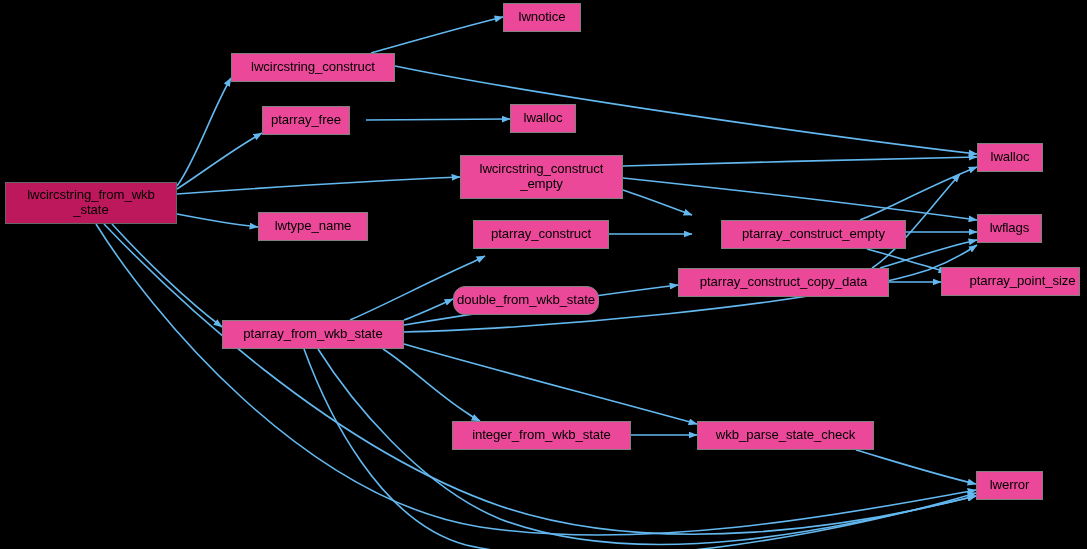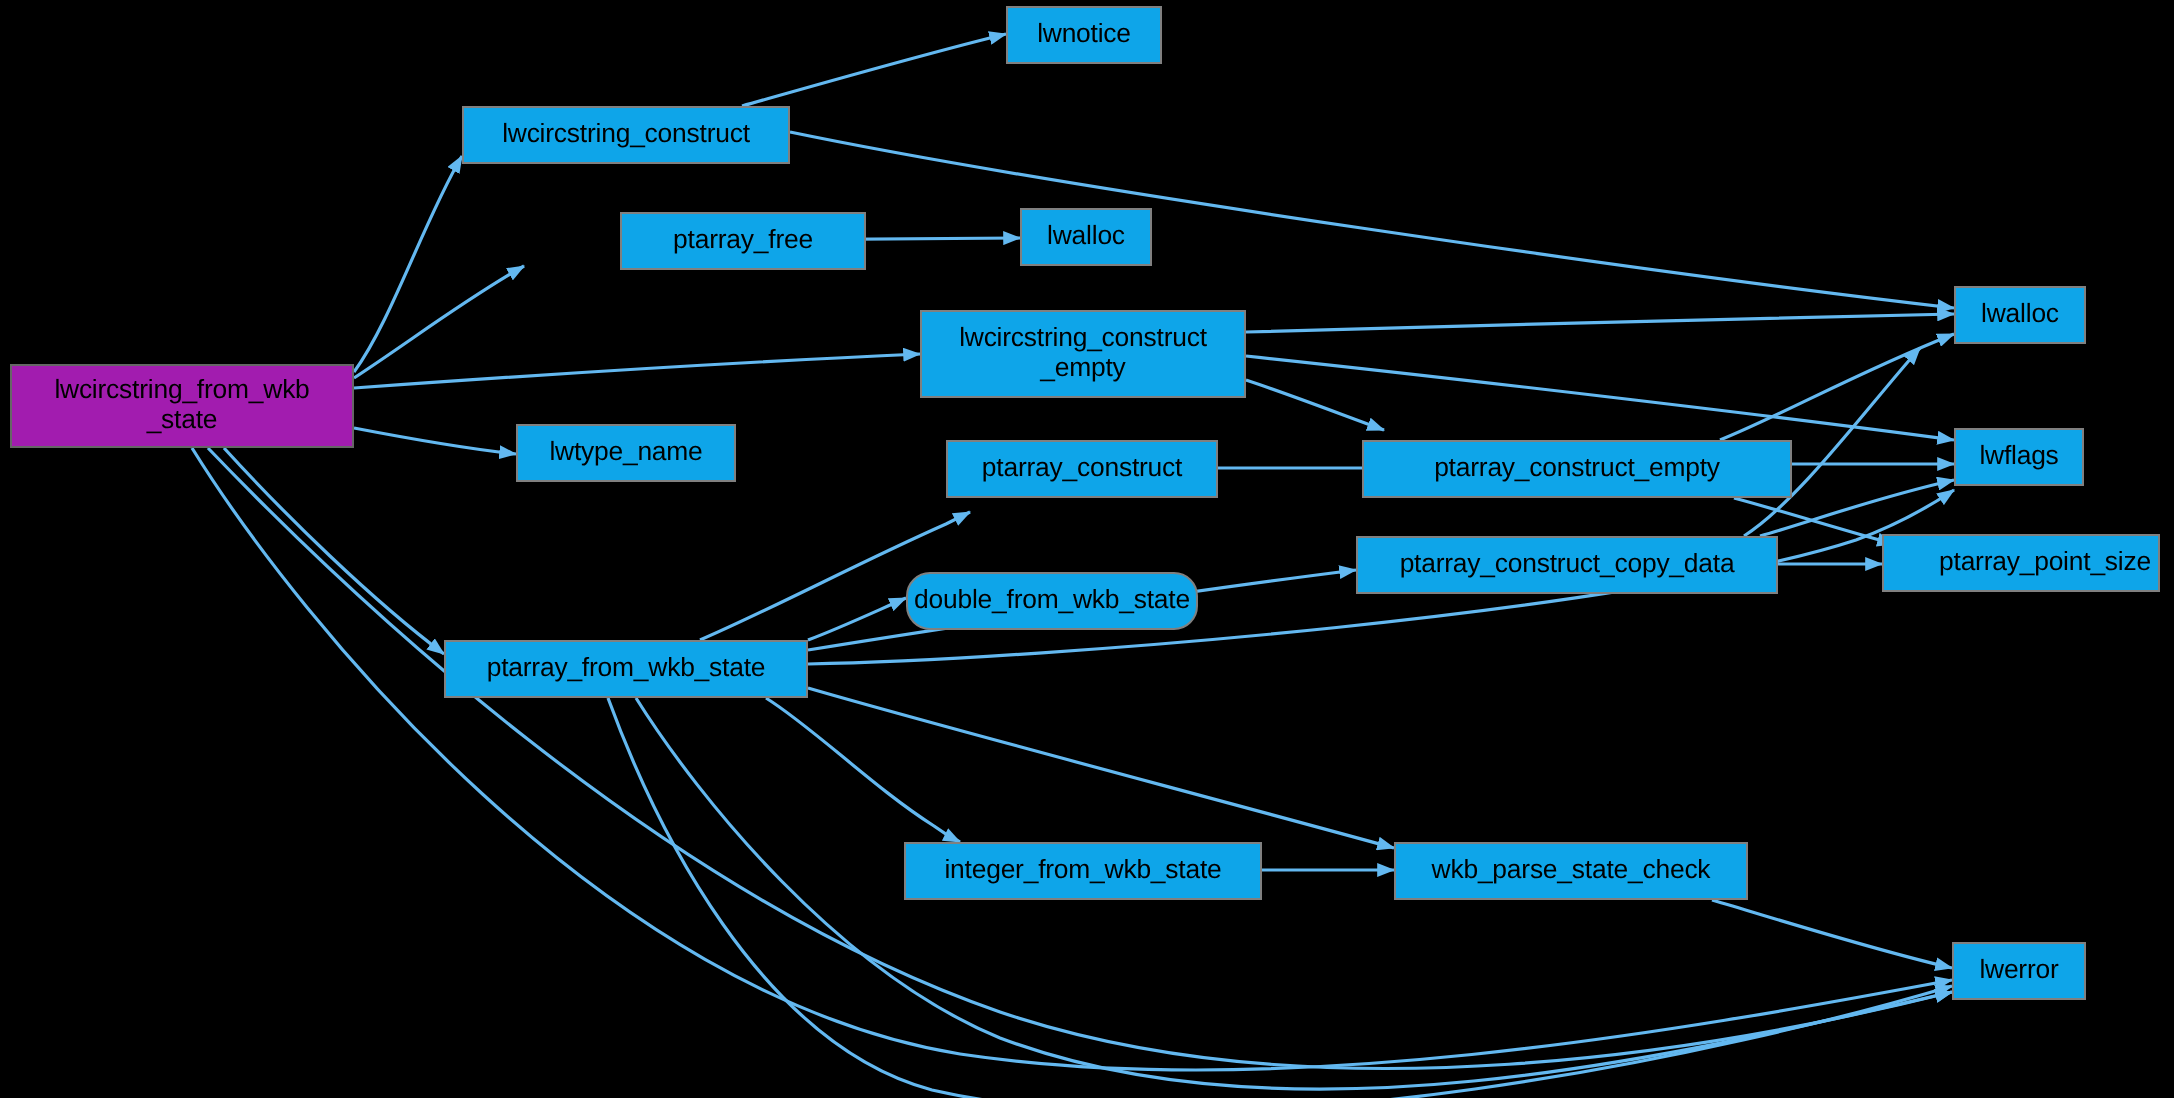--- a/index.html
+++ b/index.html
@@ -19,35 +19,35 @@
   #edge-layer {
     position: absolute;
     left: 0;
     top: 0;
     width: 1087px;
     height: 549px;
   }
   .gnode {
     position: absolute;
     box-sizing: border-box;
-    background: #0ea5e9;
+    background: #ec4899;
     border: 1px solid #808080;
     color: #000000;
     font-size: 13.2px;
     line-height: 1.12;
     display: flex;
     align-items: center;
     justify-content: center;
     text-align: center;
     white-space: pre-line;
     letter-spacing: -0.1px;
     z-index: 5;
   }
   .gnode.root {
-    background: #a21caf;
+    background: #be185d;
     border: 1px solid #666666;
   }
 </style>
 </head>
 <body>
 
 <div id="graph-canvas">
 
   <svg id="edge-layer" viewBox="0 0 1087 549" xmlns="http://www.w3.org/2000/svg">
     <defs>
@@ -87,27 +87,27 @@
         <path d="M631,435 L697,435" fill="none" stroke="#63b8f0" stroke-width="1.6" marker-end="url(#arrowhead)"></path>
         <path d="M856,450 C890,460 937,475 976,484" fill="none" stroke="#63b8f0" stroke-width="1.6" marker-end="url(#arrowhead)"></path>
       </g>
   </svg>
 
   <div id="nodes-group">
       <div class="gnode root" style="left: 5px; top: 182px; width: 172px; height: 42px;">lwcircstring_from_wkb
 _state</div>
       <div class="gnode" style="left: 231px; top: 53px; width: 164px; height: 29px;">lwcircstring_construct</div>
       <div class="gnode" style="left: 503px; top: 3px; width: 78px; height: 29px;">lwnotice</div>
-      <div class="gnode" style="left: 262px; top: 106px; width: 123px; height: 29px; margin-left: 48px;">ptarray_free</div>
+      <div class="gnode" style="left: 262px; top: 106px; width: 88px; height: 29px;">ptarray_free</div>
       <div class="gnode" style="left: 510px; top: 104px; width: 66px; height: 29px;">lwalloc</div>
       <div class="gnode" style="left: 460px; top: 155px; width: 163px; height: 44px;">lwcircstring_construct
 _empty</div>
       <div class="gnode" style="left: 258px; top: 212px; width: 110px; height: 29px;">lwtype_name</div>
       <div class="gnode" style="left: 473px; top: 220px; width: 136px; height: 29px;">ptarray_construct</div>
-      <div class="gnode" style="left: 681px; top: 220px; width: 215px; height: 29px;">ptarray_construct_empty</div>
+      <div class="gnode" style="left: 721px; top: 220px; width: 185px; height: 29px;">ptarray_construct_empty</div>
       <div class="gnode" style="left: 977px; top: 143px; width: 66px; height: 29px;">lwalloc</div>
       <div class="gnode" style="left: 977px; top: 214px; width: 65px; height: 29px;">lwflags</div>
       <div class="gnode" style="left: 453px; top: 286px; width: 146px; height: 29px; border-radius: 12px;">double_from_wkb_state</div>
       <div class="gnode" style="left: 678px; top: 268px; width: 211px; height: 29px;">ptarray_construct_copy_data</div>
       <div class="gnode" style="left: 941px; top: 267px; width: 139px; height: 29px; padding-left: 24px;">ptarray_point_size</div>
       <div class="gnode" style="left: 222px; top: 320px; width: 182px; height: 29px;">ptarray_from_wkb_state</div>
       <div class="gnode" style="left: 452px; top: 421px; width: 179px; height: 29px;">integer_from_wkb_state</div>
       <div class="gnode" style="left: 697px; top: 421px; width: 177px; height: 29px;">wkb_parse_state_check</div>
       <div class="gnode" style="left: 976px; top: 471px; width: 67px; height: 29px;">lwerror</div>
     </div>

